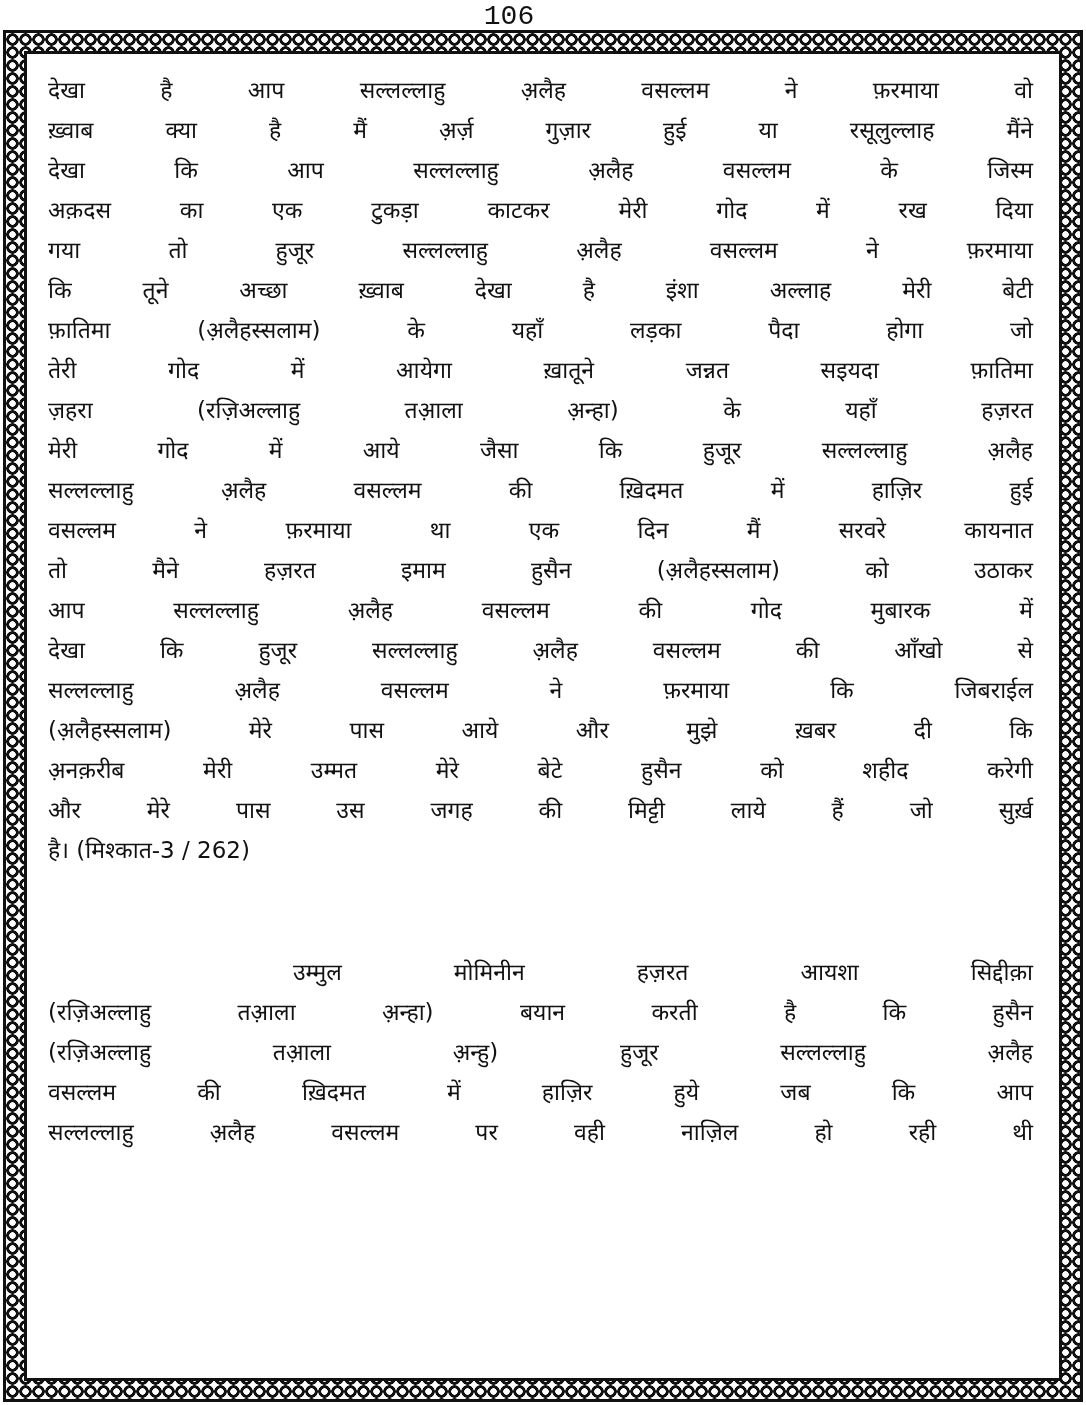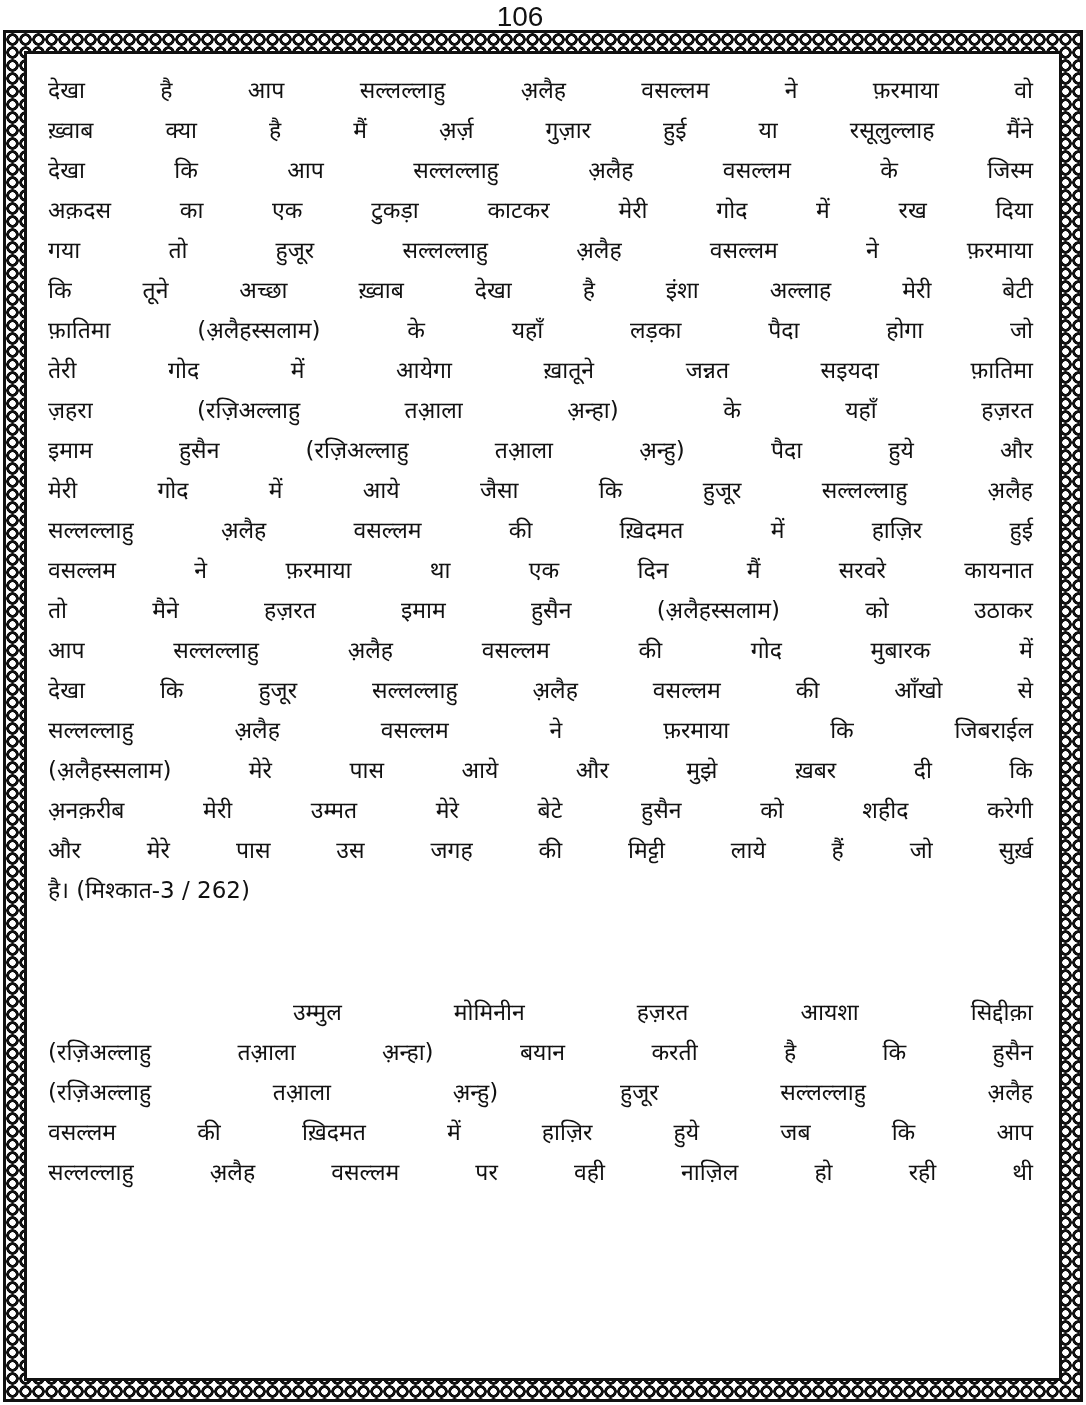--- a/index.html
+++ b/index.html
@@ -1,19 +1,19 @@
 <!DOCTYPE html>
 <html><head>
 <meta charset="utf-8">
 <style>
   html, body { margin: 0; padding: 0; background: #ffffff; }
   body { width: 1086px; height: 1405px; position: relative; overflow: hidden; font-family: "DejaVu Sans", sans-serif; color: #111; }
   .page-number {
-    position: absolute; top: 0; left: 11px; width: 1018px; text-align: center;
-    font-family: Liberation Sans, sans-serif; font-size: 28px; line-height: 34px; color: #111;
+    position: absolute; top: 0; left: 0; width: 1018px; text-align: center;
+    font-family: Liberation Mono, monospace; font-size: 28px; line-height: 34px; color: #111;
   }
   .frame {
     position: absolute; left: 3px; top: 30px; width: 1080px; height: 1372px; box-sizing: border-box;
     border: 3px solid #111;
     background:
       radial-gradient(circle at 50% 50%, #fff 0 3px, transparent 3.5px) 0 0/13px 13px,
       radial-gradient(circle at 50% 50%, #111 0 6px, #fff 6.5px) 0 0/13px 13px;
   }
   .frame-inner {
     position: absolute; left: 18px; top: 18px; right: 18px; bottom: 18px;
@@ -43,21 +43,20 @@
   <div>
     <div class="line">देखा है आप सल्लल्लाहु अ़लैह वसल्लम ने फ़रमाया वो</div>
     <div class="line">ख़्वाब क्या है मैं अ़र्ज़ गुज़ार हुई या रसूलुल्लाह मैंने</div>
     <div class="line">देखा कि आप सल्लल्लाहु अ़लैह वसल्लम के जिस्म</div>
     <div class="line">अक़दस का एक टुकड़ा काटकर मेरी गोद में रख दिया</div>
     <div class="line">गया तो हुजूर सल्लल्लाहु अ़लैह वसल्लम ने फ़रमाया</div>
     <div class="line">कि तूने अच्छा ख़्वाब देखा है इंशा अल्लाह मेरी बेटी</div>
     <div class="line">फ़ातिमा (अ़लैहस्सलाम) के यहाँ लड़का पैदा होगा जो</div>
     <div class="line">तेरी गोद में आयेगा ख़ातूने जन्नत सइयदा फ़ातिमा</div>
     <div class="line">ज़हरा (रज़िअल्लाहु तआ़ला अ़न्हा) के यहाँ हज़रत</div>
-    <div class="line">इमाम हुसैन (रज़िअल्लाहु तआ़ला अ़न्हु) पैदा हुये और</div>
     <div class="line">मेरी गोद में आये जैसा कि हुजूर सल्लल्लाहु अ़लैह</div>
     <div class="line">सल्लल्लाहु अ़लैह वसल्लम की ख़िदमत में हाज़िर हुई</div>
     <div class="line">वसल्लम ने फ़रमाया था एक दिन मैं सरवरे कायनात</div>
     <div class="line">तो मैने हज़रत इमाम हुसैन (अ़लैहस्सलाम) को उठाकर</div>
     <div class="line">आप सल्लल्लाहु अ़लैह वसल्लम की गोद मुबारक में</div>
     <div class="line">देखा कि हुजूर सल्लल्लाहु अ़लैह वसल्लम की आँखो से</div>
     <div class="line">सल्लल्लाहु अ़लैह वसल्लम ने फ़रमाया कि जिबराईल</div>
     <div class="line">(अ़लैहस्सलाम) मेरे पास आये और मुझे ख़बर दी कि</div>
     <div class="line">अ़नक़रीब मेरी उम्मत मेरे बेटे हुसैन को शहीद करेगी</div>
     <div class="line">और मेरे पास उस जगह की मिट्टी लाये हैं जो सुर्ख़</div>

